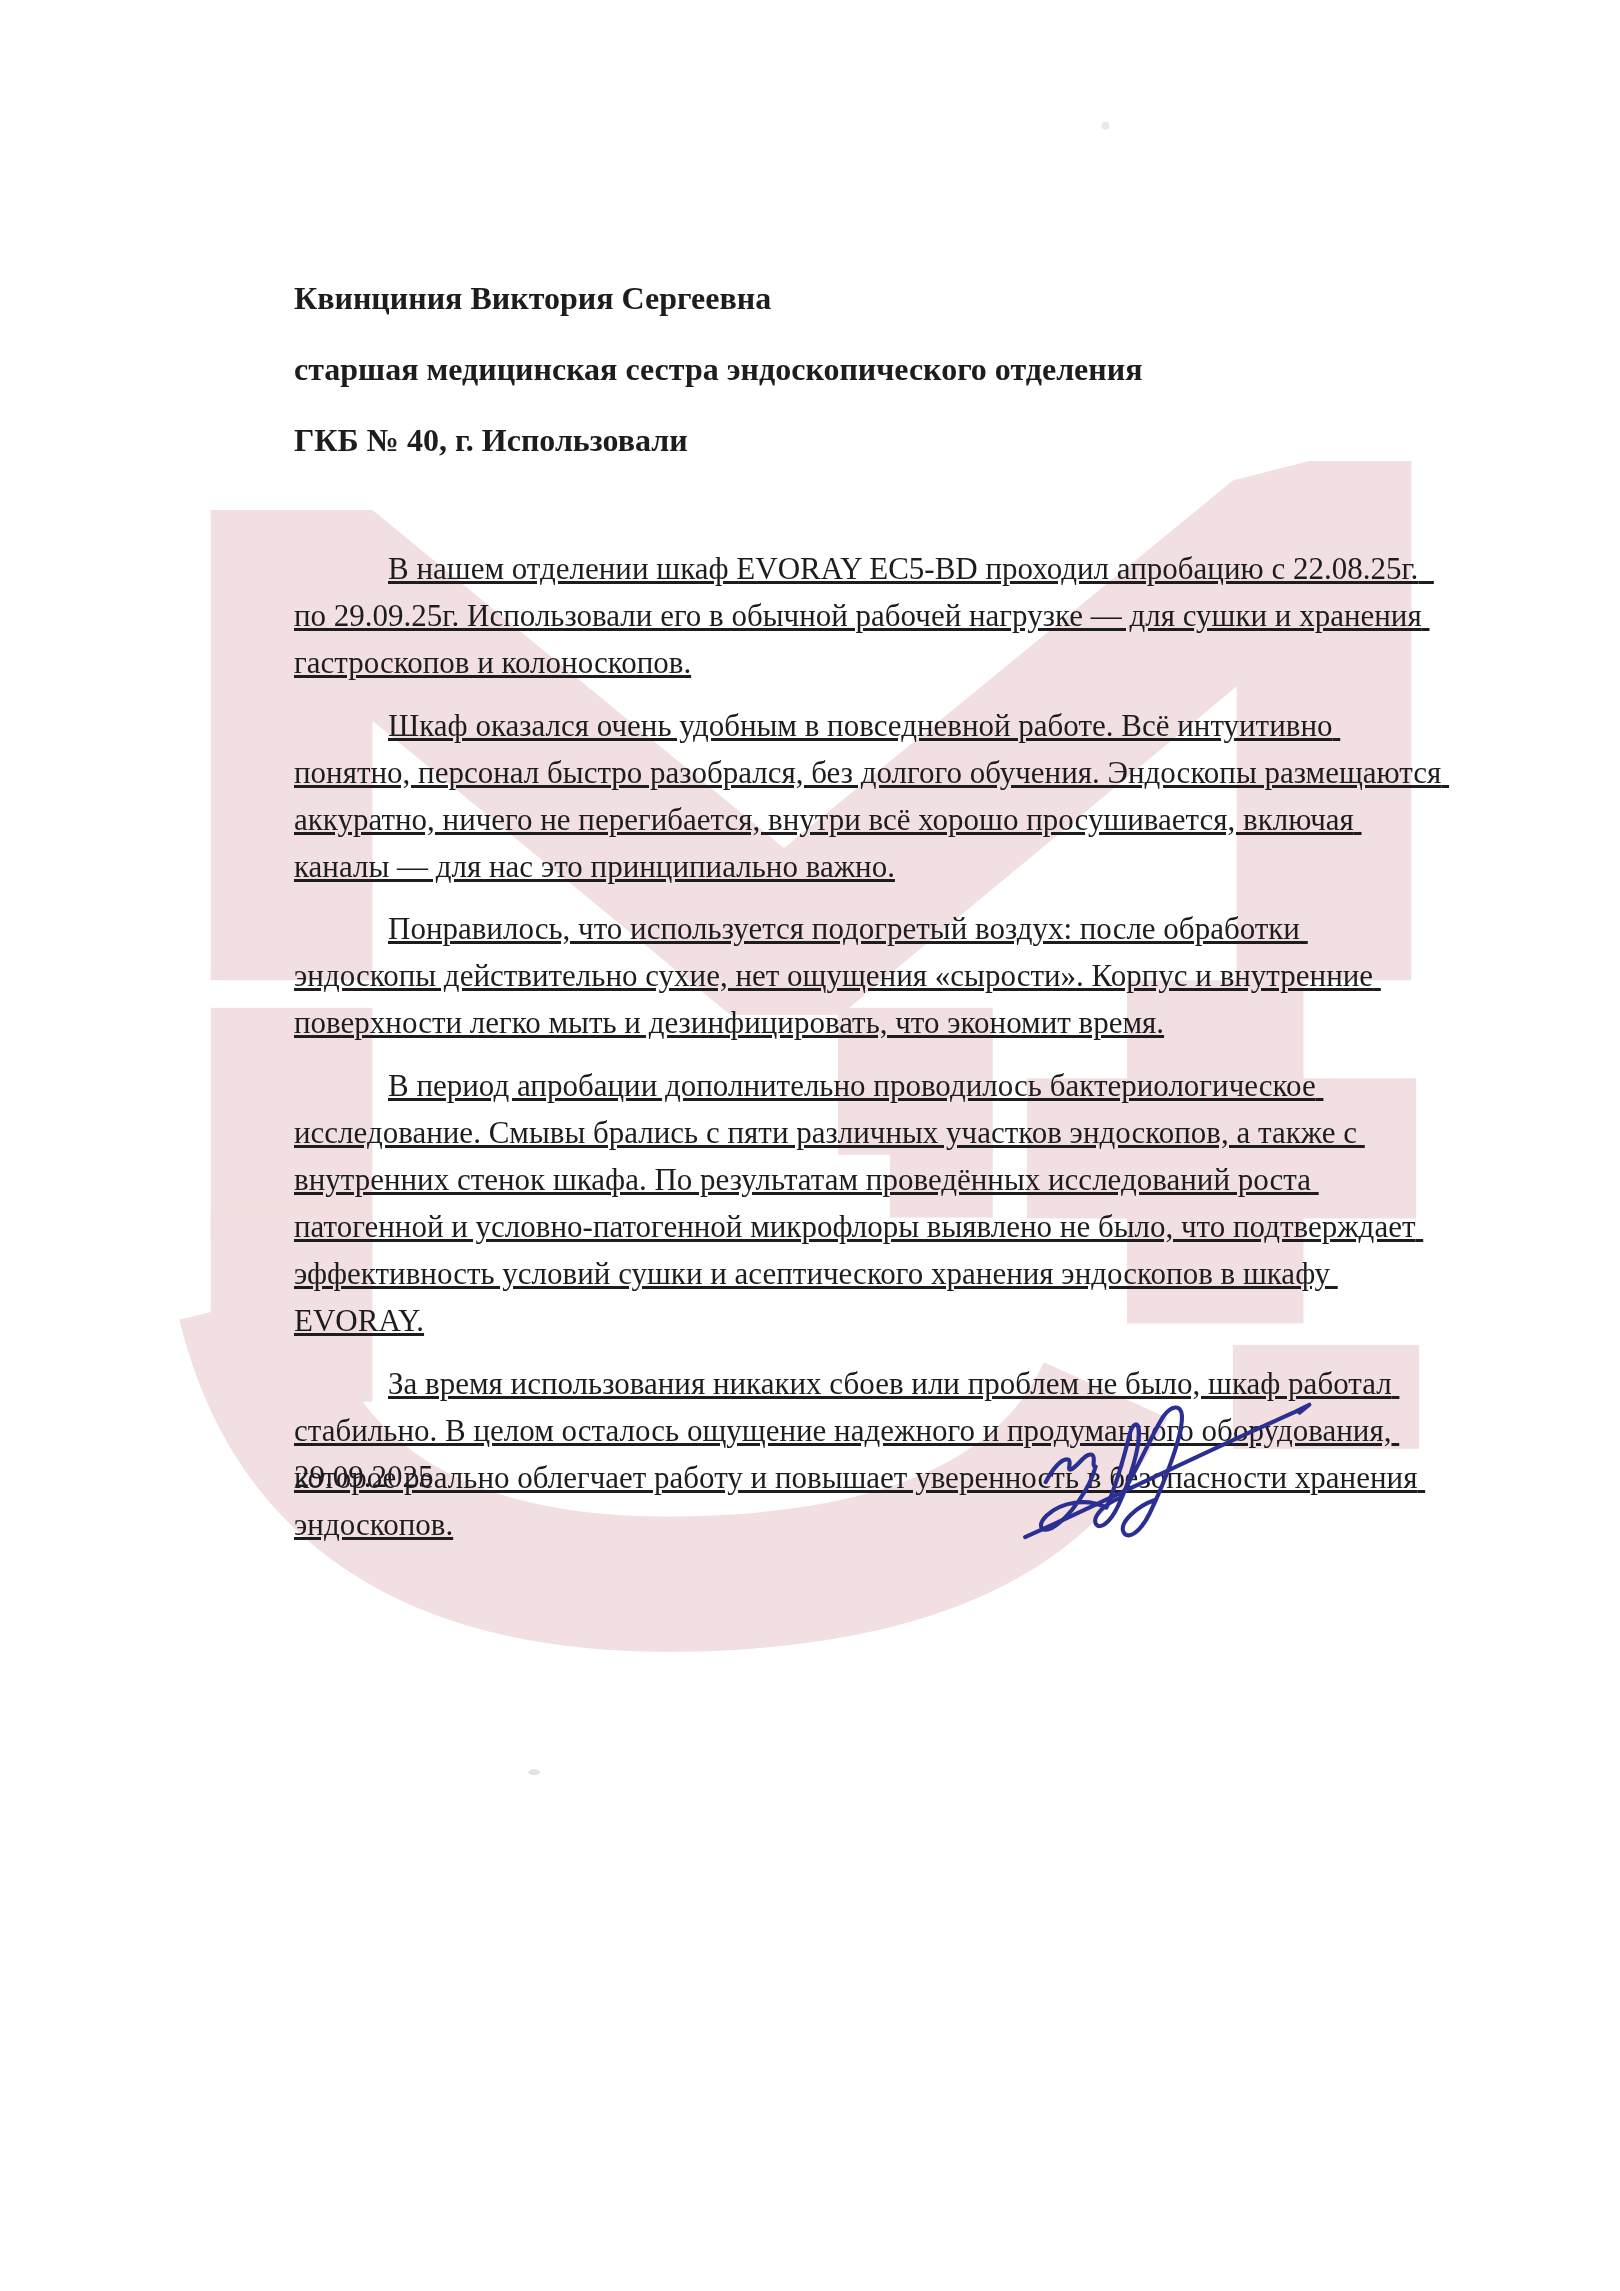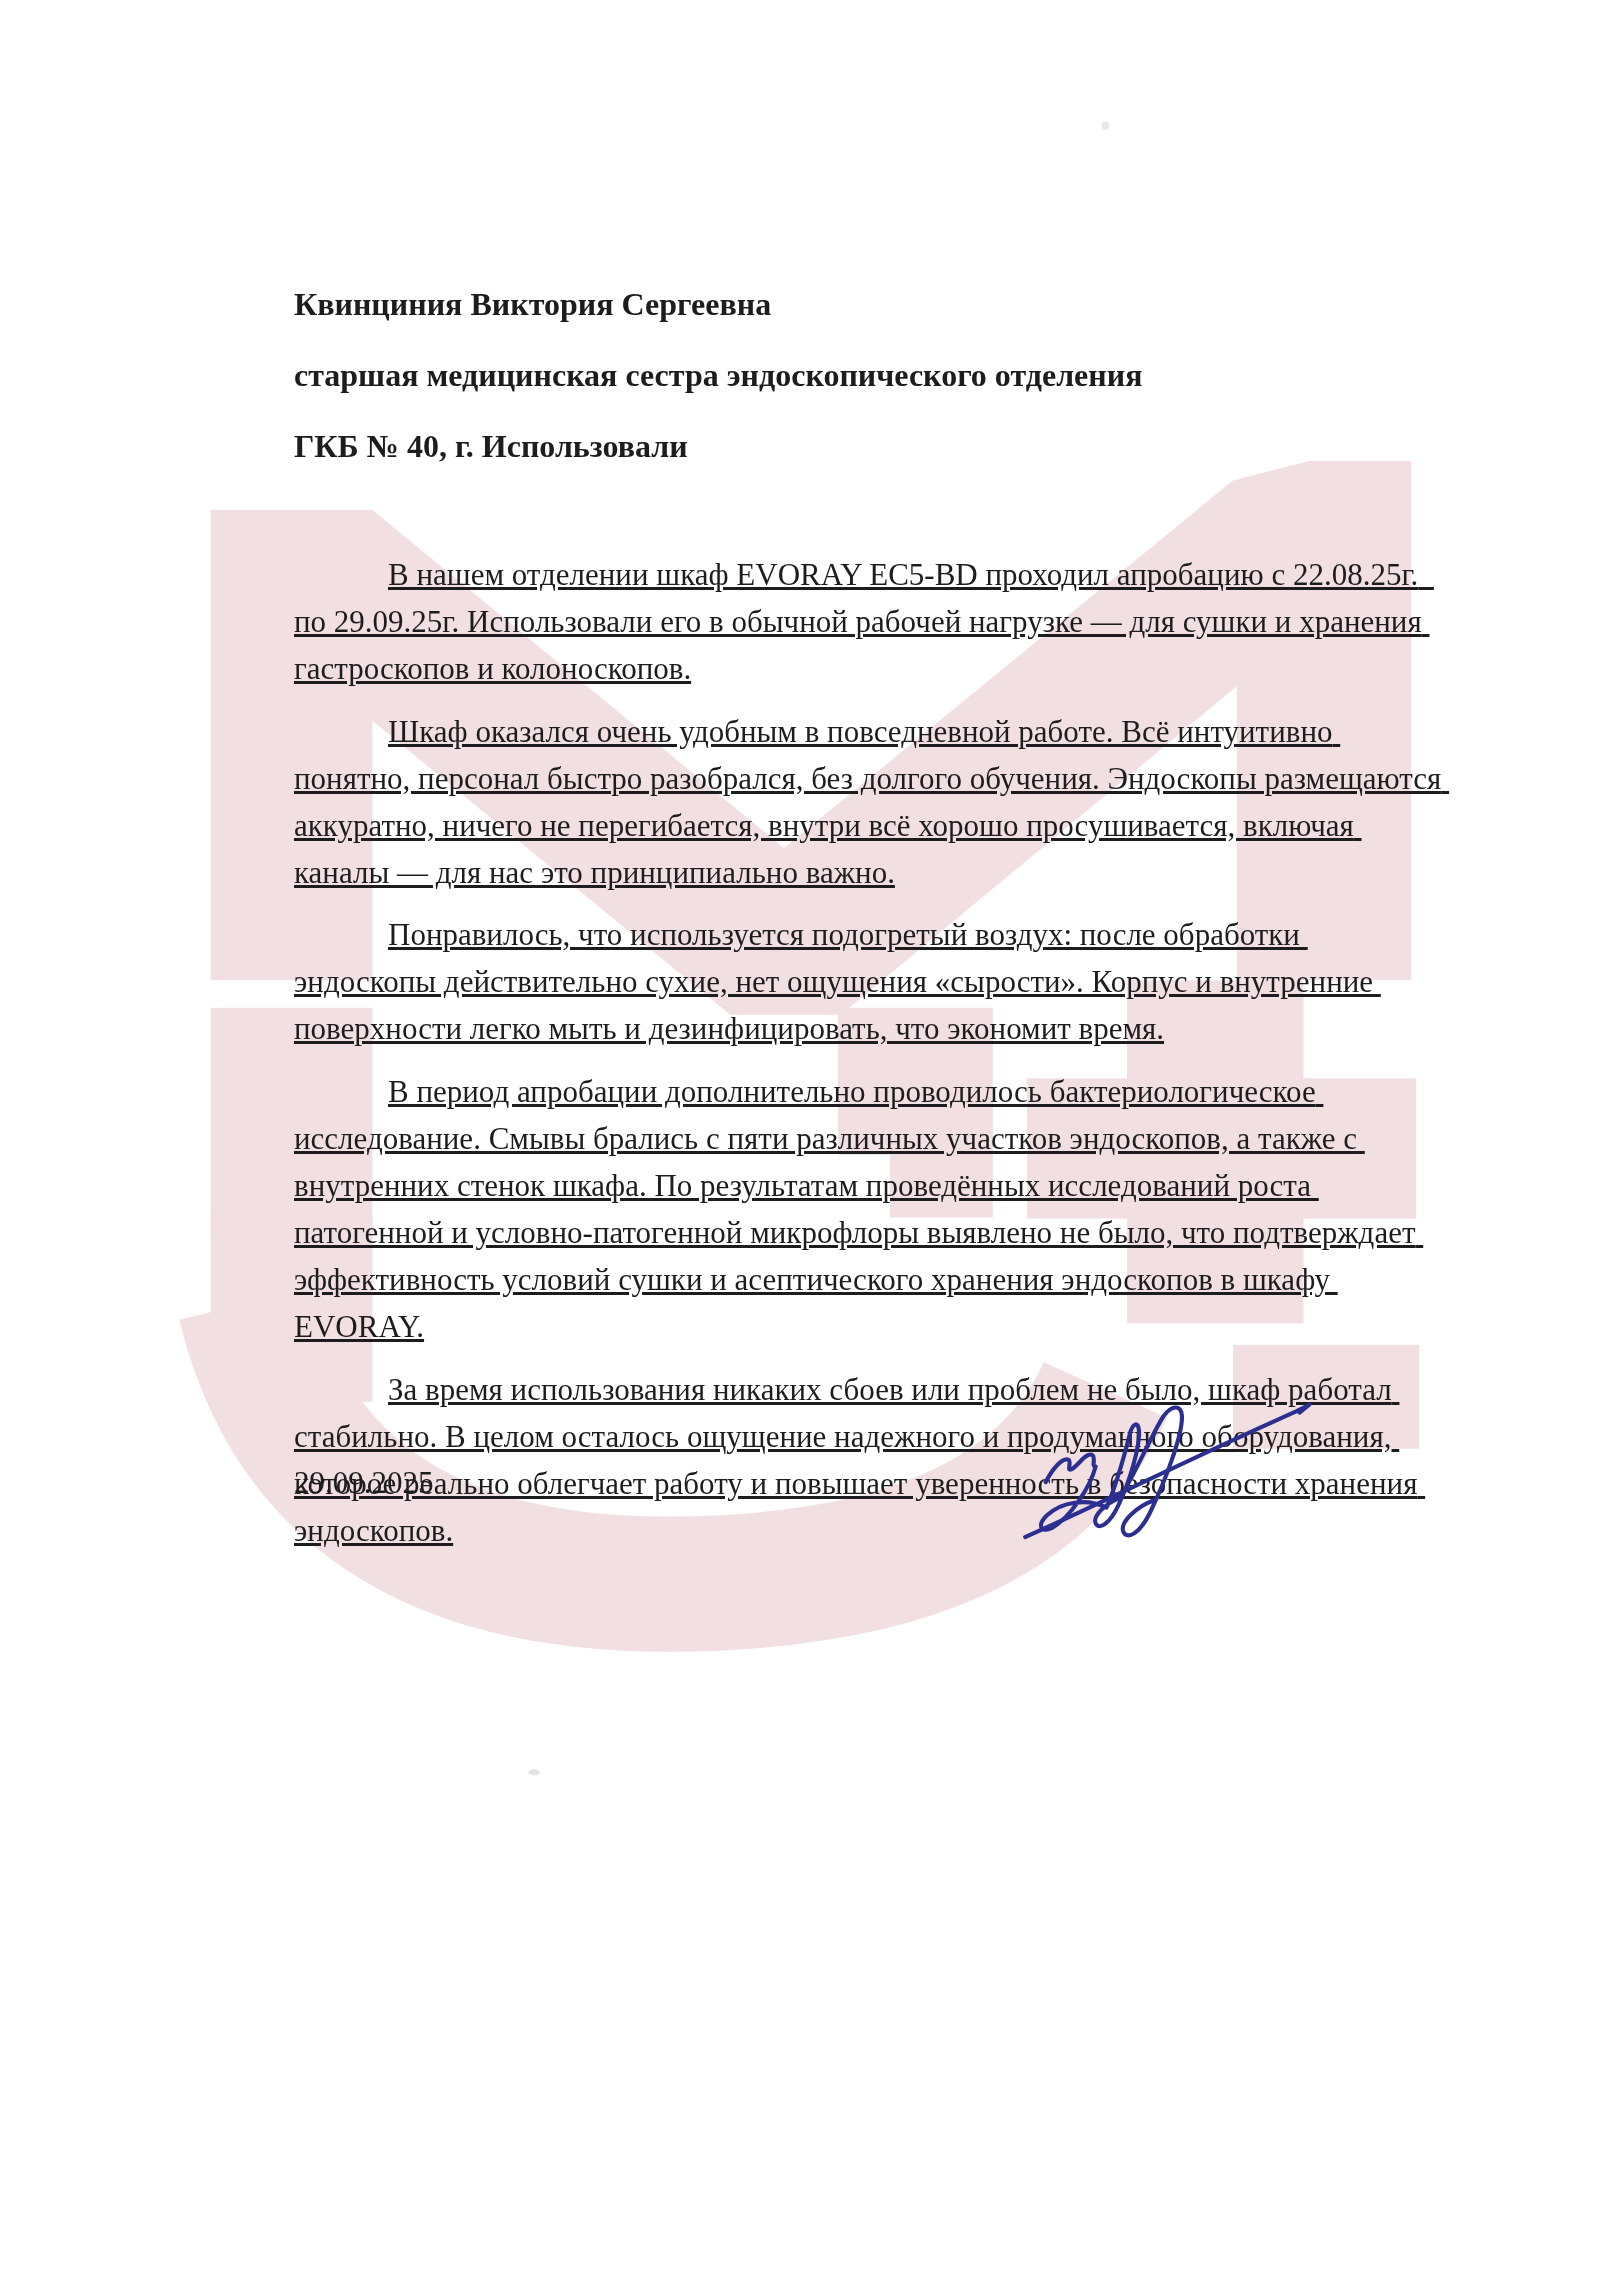--- a/index.html
+++ b/index.html
@@ -18,21 +18,21 @@
   }
   .wm-layer, .sig-layer {
     position: absolute;
     left: 0;
     top: 0;
     width: 1620px;
     height: 2292px;
     pointer-events: none;
   }
   .wm-layer { z-index: 0; }
-  .content  { position: absolute; left: 0; top: 10px; width: 1620px; height: 2200px; z-index: 1; }
+  .content  { position: absolute; left: 0; top: 4px; width: 1620px; height: 2200px; z-index: 1; }
   .sig-layer { z-index: 2; }
 
   .letter-header {
     position: absolute;
     left: 294px;
     top: 275px;
     width: 1176px;
     font-weight: bold;
     font-size: 32px;
     line-height: 39px;

